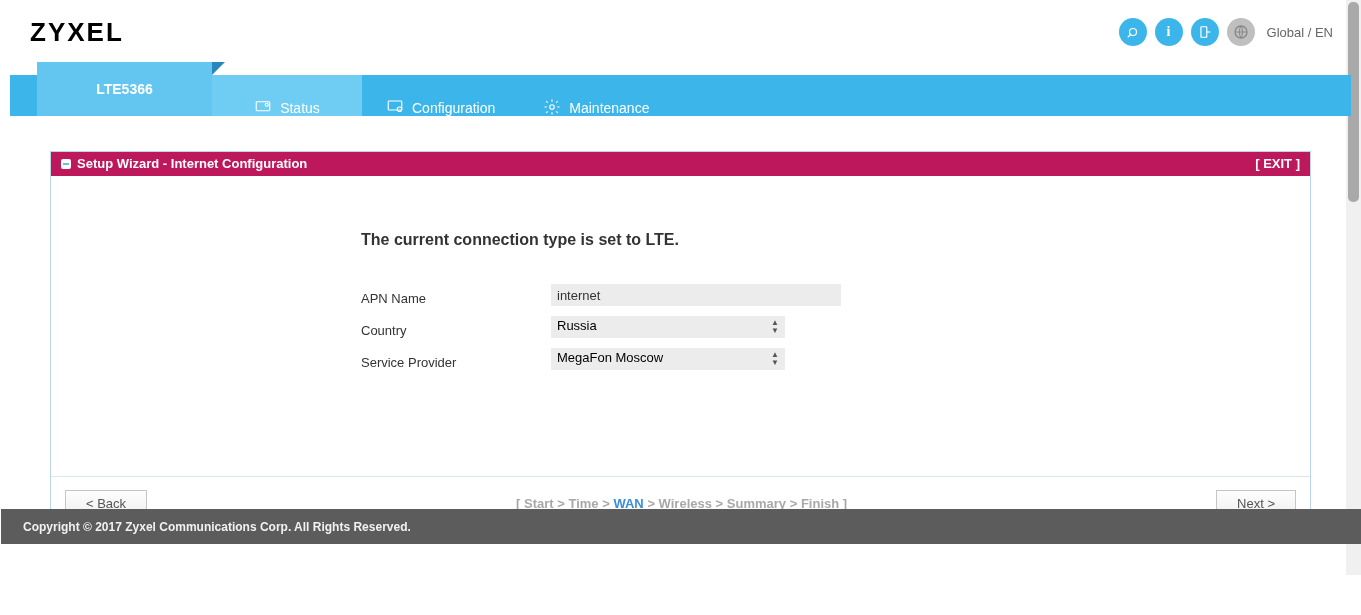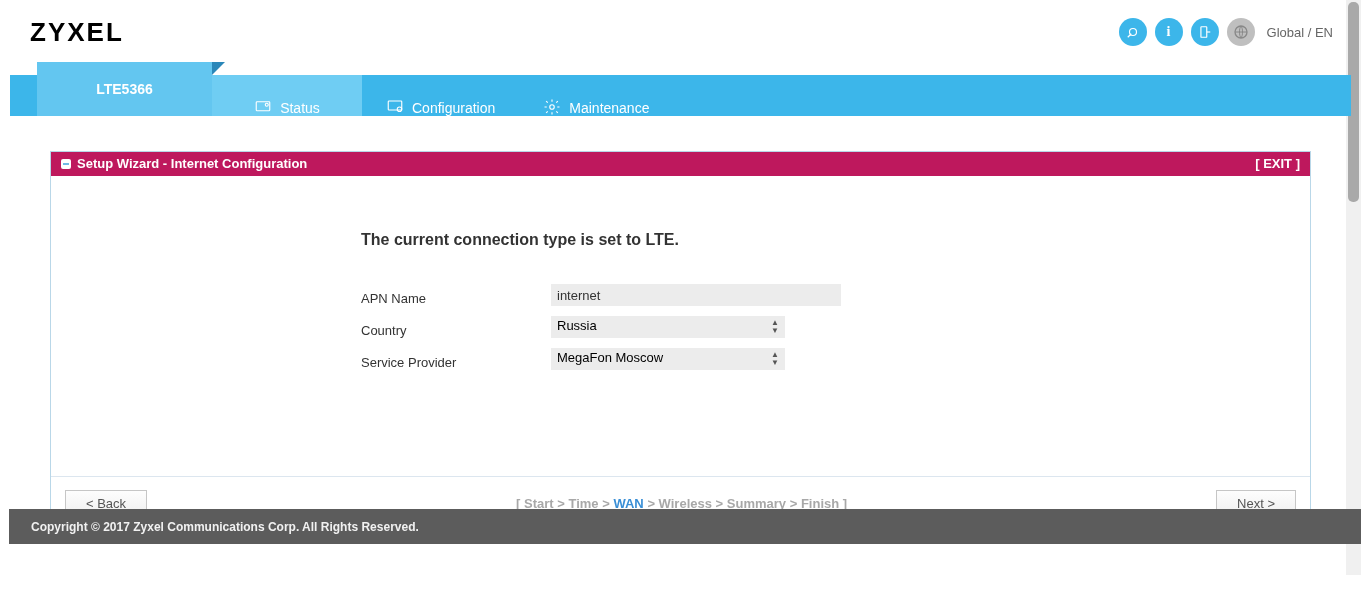--- a/index.html
+++ b/index.html
@@ -242,21 +242,21 @@
   }
   .breadcrumb .active-step {
     color: #3a8fd6;
     text-decoration: underline;
   }
   .breadcrumb .sep { color:#a8a8a8; }
 
   
   .page-footer {
     position: absolute;
-    left: 9px; right: 0; bottom: 0;
+    left: 1px; right: 0; bottom: 0;
     height: 35px;
     background: #5c5c5c;
     color: #f1f1f1;
     font-size: 12px;
     font-weight: bold;
     display:flex; align-items:center;
     padding: 0 22px;
   }
 </style>
 </head>

